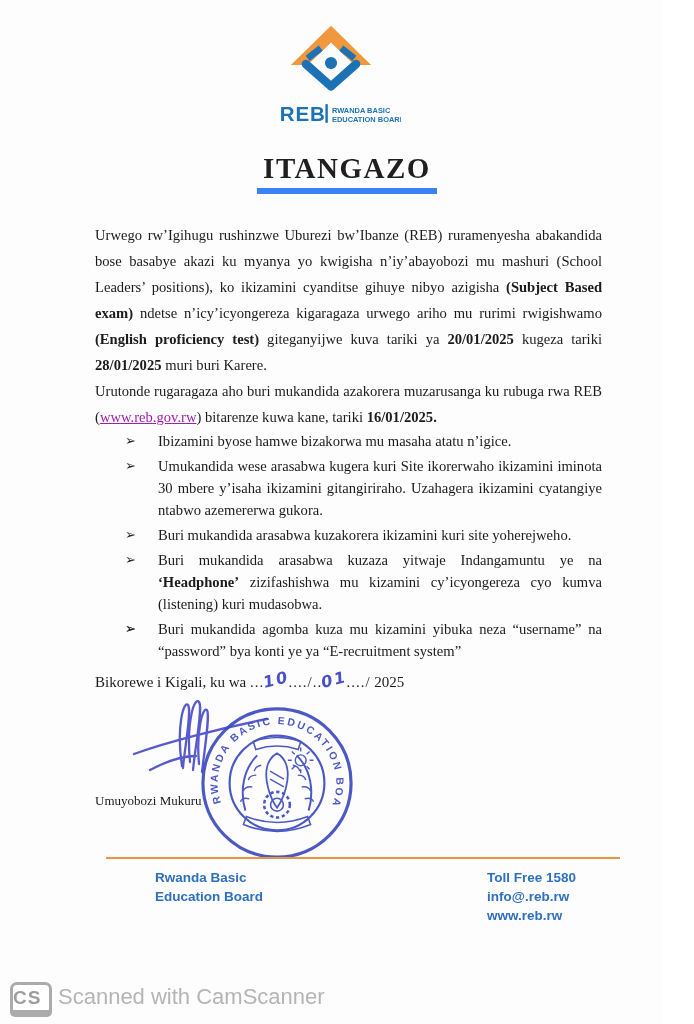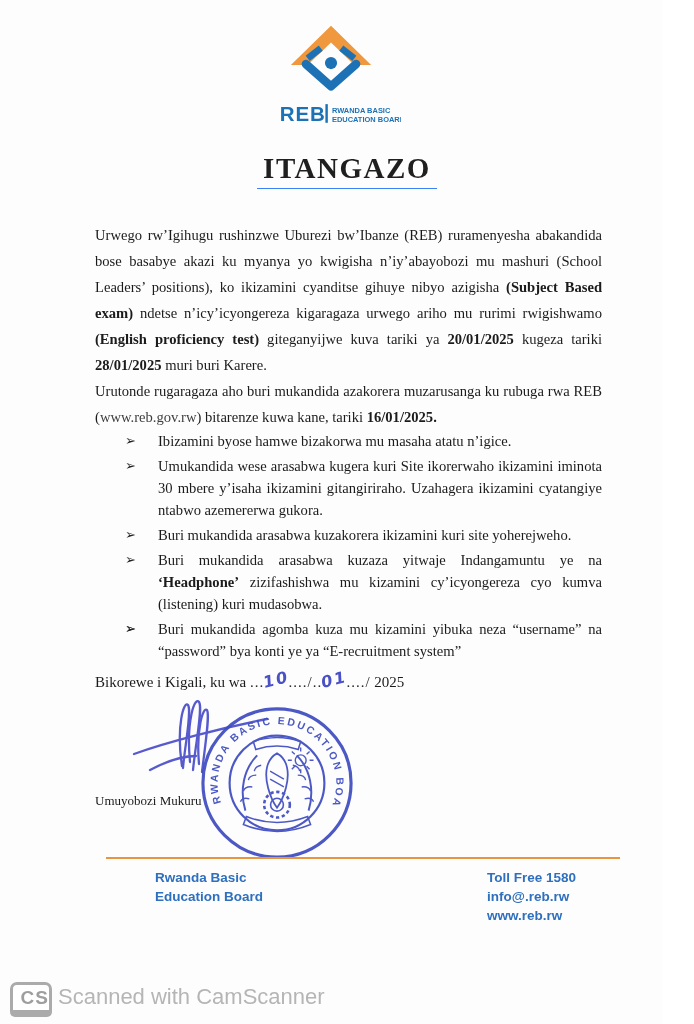--- a/index.html
+++ b/index.html
@@ -4,27 +4,27 @@
 <style>
   html,body{margin:0;padding:0;}
   body{width:694px;height:1024px;background:#ffffff;font-family:"Liberation Serif","DejaVu Serif",serif;color:#1b1b1b;}
   .page{position:relative;width:662px;height:1024px;background:#fdfdfd;overflow:hidden;}
 
   
   .logo{position:absolute;top:22px;left:50%;transform:translateX(-50%);}
   
   .title-wrap{position:absolute;top:152px;left:0;width:694px;text-align:center;}
   .title{display:inline-block;font-size:29px;font-weight:bold;letter-spacing:1.5px;color:#1f1f1f;
-         border-bottom:1px solid #3b82f6;padding:0 6px 3px 6px;}
+         border-bottom:6px solid #3b82f6;padding:0 6px 3px 6px;}
 
   
   .content{position:absolute;top:222px;left:95px;width:507px;font-size:14.6px;line-height:26px;text-align:justify;}
   .content p{margin:0;}
   .bd{font-weight:bold;}
-  .lnk{color:#404040;}
+  .lnk{text-decoration:underline;color:#a21caf;}
 
   .notes-heading{font-weight:bold;font-size:15.2px;margin:13px 0 10px 0;text-align:left;}
   .note-item{position:relative;padding-left:63px;line-height:22px;margin-bottom:3px;}
   .bullet{position:absolute;left:30px;top:0;font-size:13px;color:#222;}
 
   
   .dateline{position:absolute;top:672px;left:95px;font-size:15px;color:#1b1b1b;white-space:nowrap;}
   .dots{letter-spacing:1px;color:#2a2a2a;}
   .hw{display:inline-block;font-family:"DejaVu Sans",sans-serif;font-style:italic;font-weight:bold;
       color:#4a50c6;font-size:16px;transform:rotate(-14deg);margin:0 -1px;position:relative;top:-2px;letter-spacing:2px;}
@@ -36,21 +36,21 @@
   .sig-title{position:absolute;left:95px;top:793px;font-size:13px;color:#1b1b1b;}
 
   
   .footer-line{position:absolute;top:857px;left:106px;width:514px;height:2px;background:#e9953f;}
   .fcol{position:absolute;top:868px;font-family:"Liberation Sans","DejaVu Sans",sans-serif;
         font-weight:bold;color:#2e6fbe;font-size:13.5px;line-height:19px;}
   .fcol-1{left:155px;} .fcol-2{left:325px;} .fcol-3{left:487px;}
 
   
   .cs-badge{position:absolute;left:10px;top:982px;width:36px;height:25px;border:3px solid #ababab;
-            border-radius:7px 7px 3px 3px;background:#fff;text-align:right;}
+            border-radius:7px 7px 3px 3px;background:#fff;text-align:left;}
   .cs-badge span{font-family:"Liberation Sans","DejaVu Sans",sans-serif;font-weight:bold;font-size:19px;color:#9e9e9e;line-height:25px;letter-spacing:1px;}
   .cs-base{position:absolute;left:10px;top:1010px;width:42px;height:7px;background:#ababab;border-radius:0 0 5px 5px;}
   .cs-text{position:absolute;left:58px;top:984px;font-family:"Liberation Sans","DejaVu Sans",sans-serif;
            font-size:22px;color:#b5b5b5;}
 </style>
 </head>
 <body>
 
 <div class="page">
 

